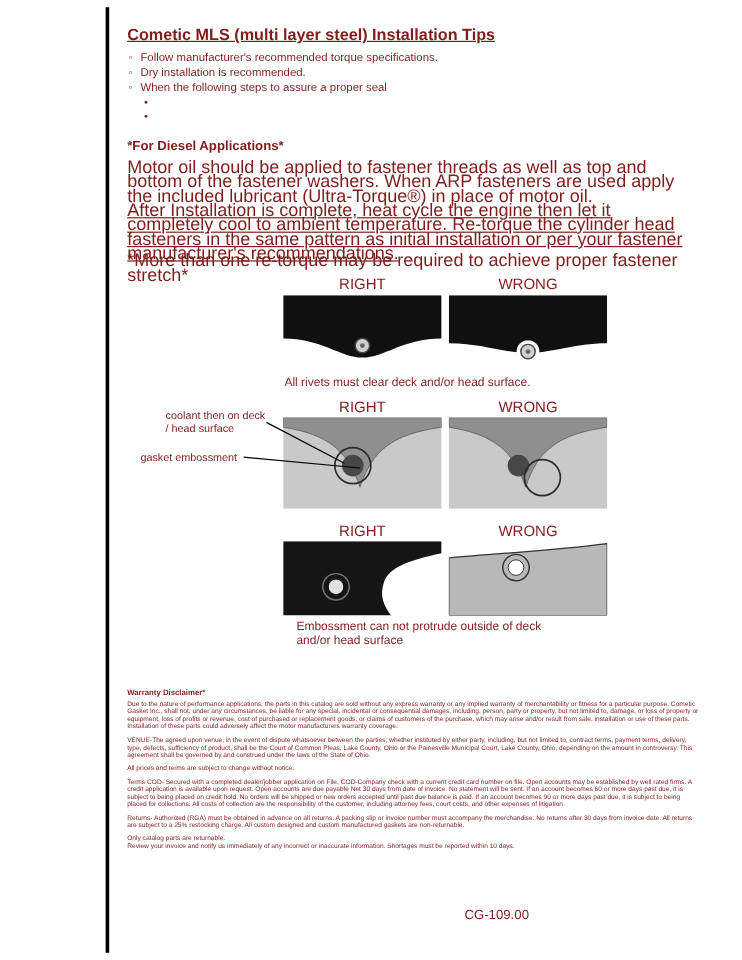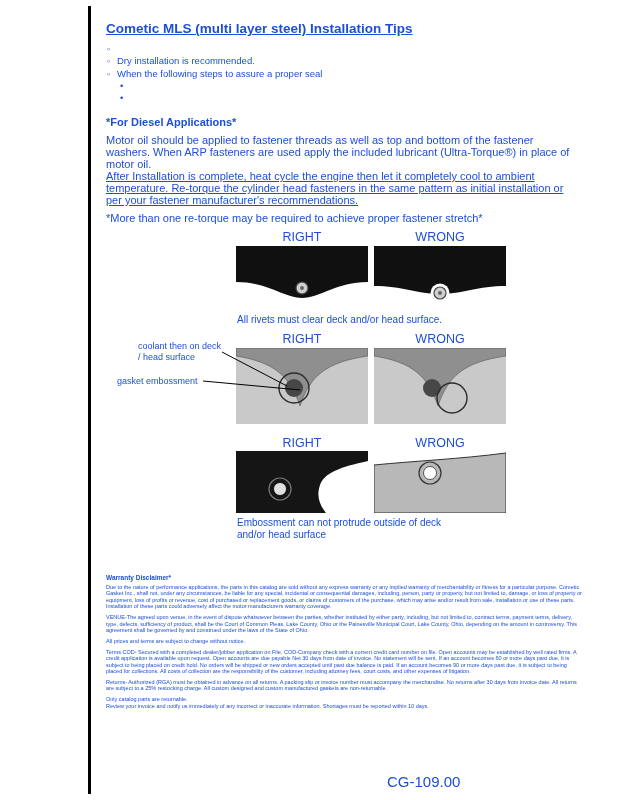--- a/index.html
+++ b/index.html
@@ -1,73 +1,74 @@
 <!DOCTYPE html>
 <html><head>
 <meta charset="utf-8">
 <style>
   html,body { margin:0; padding:0; background:#ffffff; }
   .page {
     position:relative; width:618px; height:800px; background:#ffffff;
-    font-family:"Liberation Sans", sans-serif; color:#1d4ed8; overflow:hidden;
+    font-family:"Liberation Sans", sans-serif; color:#7f1d1d; overflow:hidden;
   }
   .edge-bar { position:absolute; left:88px; top:6px; width:3px; height:788px; background:#000; }
 
   .title {
     position:absolute; left:106px; top:21px; font-size:13.5px; font-weight:bold;
     text-decoration:underline;
   }
 
   .bullets { position:absolute; left:107px; top:43px; width:480px; font-size:9.5px; }
   .bullet-row { display:flex; line-height:12.3px; }
   .bullet-row .marker { width:10px; flex:0 0 10px; }
   .bullet-row.sub { margin-left:13px; }
 
   .diesel-heading { position:absolute; left:106px; top:116px; font-size:11px; font-weight:bold; }
-  .body-para { position:absolute; left:106px; width:468px; font-size:11px; line-height:12px; }
+  .body-para { position:absolute; left:106px; width:468px; font-size:15px; line-height:12px; }
   .p1 { top:134px; }
   .p2 { top:170px;text-decoration:underline; }
   .p3 { top:212px; }
 
   .dg-label { position:absolute; width:132px; text-align:center; font-size:12.5px; }
   .dg-img { position:absolute; width:132px; }
   .dg-caption { position:absolute; left:237px; font-size:10px; line-height:12px; }
 
   .lbl-left-1 { left:236px; } .lbl-left-2 { left:374px; }
   .r1-lbl { top:230px; } .r2-lbl { top:332px; } .r3-lbl { top:436px; }
   .r1-img { top:246px; height:62px; }
   .r2-img { top:348px; height:76px; }
   .r3-img { top:451px; height:62px; }
   .r1-cap { top:314px; }
   .r2-cap { top:427px; }
-  .r3-cap { top:517px; width:232px; }
+  .r3-cap { top:517px; width:232px;margin-left:10px; }
 
   .callout { position:absolute; font-size:9px; line-height:11px; }
   .callout-1 { left:138px; top:341px; width:84px; }
   .callout-2 { left:117px; top:376px; width:92px; }
   .callout-lines { position:absolute; left:105px; top:330px; width:412px; height:105px; pointer-events:none; }
 
   .disclaimer { position:absolute; left:106px; top:574px; width:476px; }
   .disclaimer h4 { font-size:6.5px; margin:0 0 3px 0; }
   .disclaimer p { font-size:5.5px; line-height:6.4px; margin:0 0 4.5px 0; }
 
-  .footer-code { position:absolute; left:387px; top:757px; font-size:15px;margin-top:16px; }
+  .footer-code { position:absolute; left:387px; top:757px; font-size:11px; }
 </style>
 </head>
 <body>
 
 <div class="page">
 
   <div class="edge-bar"></div>
 
   <div class="title">Cometic MLS (multi layer steel) Installation Tips</div>
 
   <div class="bullets">
     <div class="bullet-row">
       <span class="marker">◦</span>
+      <span>Follow manufacturer's recommended torque specifications.</span>
     </div>
     <div class="bullet-row">
       <span class="marker">◦</span>
       <span>Dry installation is recommended.</span>
     </div>
     <div class="bullet-row">
       <span class="marker">◦</span>
       <span>When the following steps to assure a proper seal</span>
     </div>
     <div class="bullet-row sub">

